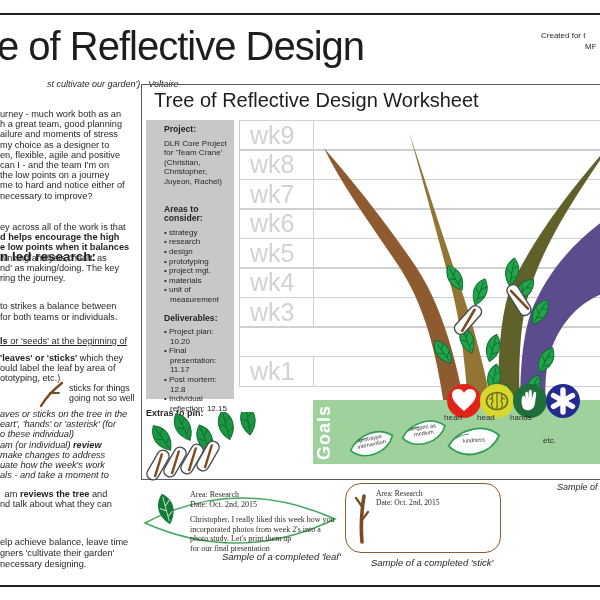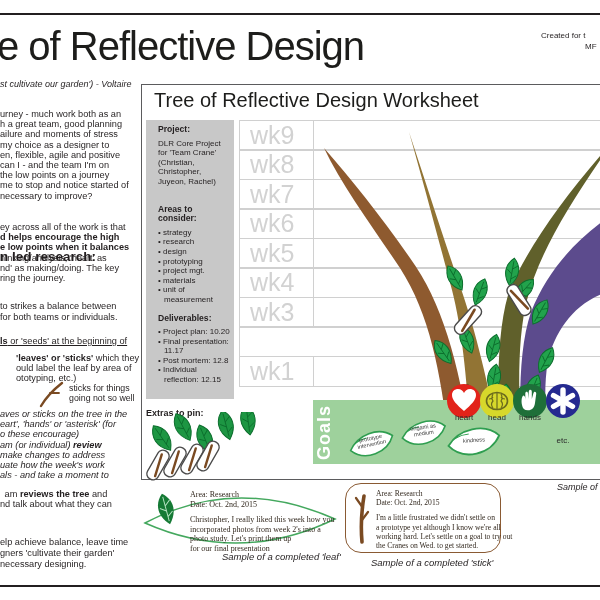--- a/index.html
+++ b/index.html
@@ -3,48 +3,48 @@
 <meta charset="utf-8">
 <style>
   html,body{margin:0;padding:0;}
   body{width:600px;height:600px;position:relative;overflow:hidden;background:#ffffff;
        font-family:"Liberation Sans",sans-serif;color:#231f20;}
   .abs{position:absolute;}
   .hline{position:absolute;left:0;width:600px;height:2px;background:#231f20;}
   #main-title{left:-3px;top:24px;font-size:40px;letter-spacing:-1px;color:#1d1d1b;white-space:nowrap;}
   #credit1{left:541px;top:31px;font-size:8px;white-space:nowrap;}
   #credit2{left:585px;top:42px;font-size:8px;white-space:nowrap;}
-  #quote{left:0;top:79px;font-size:9px;font-style:italic;white-space:nowrap;}
+  #quote{left:0;top:79px;font-size:9px;font-style:italic;white-space:nowrap;padding-left:47px;}
   .txtblock{position:absolute;left:0;font-size:9.2px;line-height:10.2px;white-space:nowrap;}
   .txtblock b{font-weight:bold;}
   #research-heading{left:0;top:205px;font-size:13.5px;font-weight:bold;white-space:nowrap;margin-top:44px;}
   
   #ws-panel{left:141px;top:84px;width:478px;height:396px;border:1.5px solid #5b5b5d;box-sizing:border-box;}
   #ws-title{left:154px;top:89px;font-size:20px;color:#1d1d1b;white-space:nowrap;}
   #gray-panel{left:146px;top:120px;width:88px;height:279px;background:#c8c8c8;box-sizing:border-box;
-              padding:5px 4px 4px 12px;font-size:8px;line-height:9.6px;}
+              padding:5px 4px 4px 18px;font-size:8px;line-height:9.6px;}
   #gray-panel .gp-h{font-weight:bold;font-size:8.6px;margin-bottom:4px;}
   #gray-panel .gp-gap{height:9px;}
   #gray-panel .item{padding-left:6px;text-indent:-6px;}
   #wkgrid{left:239px;top:121px;width:380px;}
   .wkrow{height:31px;border:1.5px solid #d0d0d0;margin-top:-1.5px;box-sizing:border-box;display:flex;}
   .wklabel{width:74px;border-right:1.5px solid #d0d0d0;box-sizing:border-box;
            font-size:25px;line-height:28px;color:#d2d2d2;padding-left:10px;}
   .wkcell{flex:1;}
   #tree-svg{left:0;top:0;width:600px;height:600px;pointer-events:none;z-index:3;}
   #goals-bar{left:313px;top:400px;width:290px;height:64px;background:#9ed19c;z-index:4;}
   #goals-label{left:314px;top:403px;width:24px;height:58px;z-index:5;
                writing-mode:vertical-rl;transform:rotate(180deg);
                color:#ffffff;font-weight:bold;font-size:18px;letter-spacing:1px;text-align:center;}
   .seed{position:absolute;z-index:5;}
   .seed svg{position:absolute;left:0;top:0;}
   .seed .seed-text{position:absolute;left:4px;top:7px;width:40px;font-size:5.6px;line-height:6.2px;
                    text-align:center;color:#3a3a3a;}
   .legend-circle{position:absolute;width:34px;height:34px;z-index:6;}
-  .legend-label{position:absolute;top:413px;width:40px;text-align:center;font-size:8px;color:#2b2b2b;z-index:6;}
+  .legend-label{position:absolute;top:413px;width:40px;font-size:8px;color:#2b2b2b;z-index:6;}
   #extras-label{left:146px;top:408px;font-size:9px;font-weight:bold;white-space:nowrap;}
   #extras-svg{left:140px;top:412px;width:140px;height:85px;}
   
   #annot-twig{left:38px;top:380px;width:30px;height:28px;}
   #stick-note{left:69px;top:383px;font-size:8.8px;line-height:10px;white-space:nowrap;}
   
   #leaf-bubble-svg{left:140px;top:479px;width:200px;height:86px;}
   #leaf-bubble-text{left:190px;top:490px;font-family:"Liberation Serif",serif;font-size:8px;
                     line-height:9.6px;color:#33291f;white-space:nowrap;}
   #leaf-caption{left:222px;top:551px;font-size:9.5px;font-style:italic;white-space:nowrap;}
@@ -69,58 +69,58 @@
 <div class="abs" id="quote">st cultivate our garden') - Voltaire</div>
 
 <div class="txtblock" style="top:109px;">
     <div>urney - much work both as an</div>
     <div>h a great team, good planning</div>
     <div>ailure and moments of stress</div>
     <div>my choice as a designer to</div>
     <div>en, flexible, agile and positive</div>
     <div>can I - and the team I'm on</div>
     <div>the low points on a journey</div>
-    <div>me to stop and notice started of</div>
+    <div>me to hard and notice either of</div>
     <div>necessary to improve?</div>
   </div>
 <div class="abs" id="research-heading">n led research:</div>
 <div class="txtblock" style="top:222px;">
     <div>ey across all of the work is that</div>
     <div><b>d helps encourage the high</b></div>
     <div><b>e low points when it balances</b></div>
     <div>hinking/analysis, 'heart' as</div>
     <div>nd' as making/doing.  The key</div>
     <div>ring the journey.</div>
   </div>
 <div class="txtblock" style="top:301px;line-height:10.8px;">
     <div>to strikes a balance between</div>
     <div>for both teams or individuals.</div>
   </div>
 <div class="txtblock" style="top:336px;text-decoration:underline;">
     <div><b>ls</b><span> or 'seeds' at the beginning of</span></div>
   </div>
-<div class="txtblock" style="top:353px;padding-left:16px;">
+<div class="txtblock" style="top:353px;">
     <div><b>'leaves' or 'sticks'</b><span> which they</span></div>
     <div>ould label the leaf by area of</div>
     <div>ototyping, etc.)</div>
   </div>
 
 <svg class="abs" id="annot-twig" viewBox="0 0 30 28">
   <path d="M3,26 Q10,14 24,3" stroke="#7a4a22" stroke-width="2.4" fill="none" stroke-linecap="round"></path>
   <path d="M12,13 L21,13" stroke="#7a4a22" stroke-width="1.8" fill="none" stroke-linecap="round"></path>
 </svg>
 <div class="abs" id="stick-note">
     <div>sticks for things</div>
     <div>going not so well</div>
   </div>
 
 <div class="txtblock" style="top:409px;font-style:italic;">
     <div>aves or sticks on the tree in the</div>
     <div>eart', 'hands' or 'asterisk' (for</div>
-    <div>o these encourage)</div>
+    <div>o these individual)</div>
     <div><span>am (or individual) </span><b>review</b></div>
     <div>make changes to address</div>
     <div>uate how the week's work</div>
     <div>als - and take a moment to</div>
   </div>
 <div class="txtblock" style="top:489px;text-align:center;">
     <div><span>am </span><b>reviews the tree</b><span> and</span></div>
     <div>nd talk about what they can</div>
   </div>
 <div class="txtblock" style="top:537px;line-height:11px;">
@@ -336,22 +336,16 @@
 
 <div class="abs" id="stick-bubble"></div>
 <svg class="abs" id="stick-twig-svg" viewBox="0 0 22 56">
   <path d="M10,52 Q8,30 12,6" stroke="#7a4a22" stroke-width="3.6" fill="none" stroke-linecap="round"></path>
   <path d="M11,18 L4,8 M10,30 L16,22" stroke="#7a4a22" stroke-width="2.2" fill="none" stroke-linecap="round"></path>
 </svg>
 <div class="abs" id="stick-bubble-text">
   <div>Area: Research</div>
   <div>Date: Oct. 2nd, 2015</div>
   <div class="serif-gap"></div>
-  <div>
-      <div>I'm a little frustrated we didn't settle on</div>
-      <div>a prototype yet although I know we're all</div>
-      <div>working hard.  Let's settle on a goal to try out</div>
-      <div>the Cranes on Wed. to get started.</div>
-    </div>
 </div>
 <div class="abs" id="stick-caption">Sample of a completed 'stick'</div>
 
 <div class="abs" id="ws-caption">Sample of c</div>
 
 </body></html>

